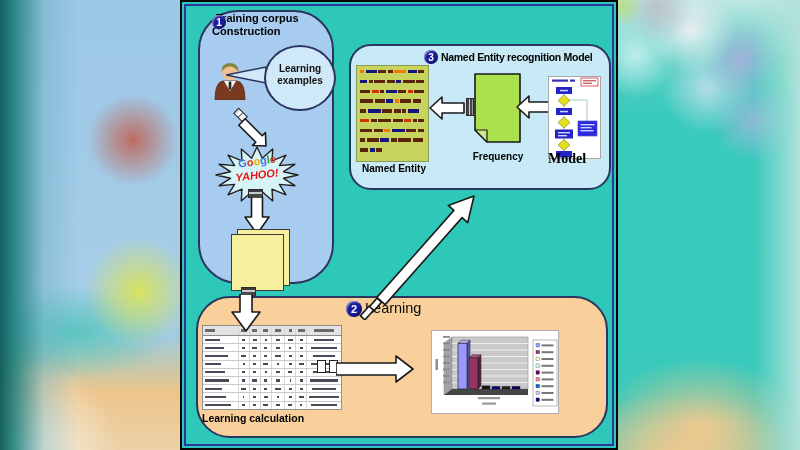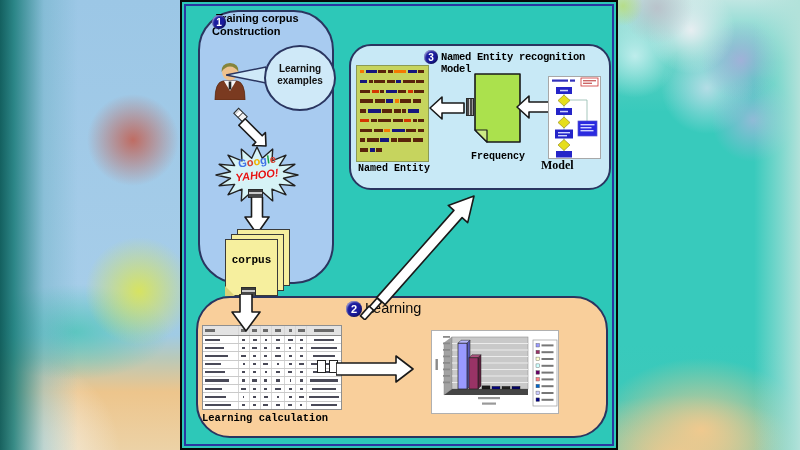--- a/index.html
+++ b/index.html
@@ -41,21 +41,21 @@
   #panel-ner{left:167px;top:42px;width:262px;height:146px;border-radius:22px;background:#c8e9f6;}
   #panel-learning{left:14px;top:294px;width:412px;height:142px;border-radius:34px;background:#f9cf9b;}
 
   .badge{position:absolute;border-radius:50%;background:#1b1b9e;color:#fff;font-weight:bold;
          display:flex;align-items:center;justify-content:center;
          box-shadow:inset -1px -1px 2px rgba(0,0,0,.45), inset 1px 1px 1.5px rgba(255,255,255,.55);}
   .b14{width:14px;height:14px;font-size:10px;}
   .b16{width:16px;height:16px;font-size:11px;}
 
   .abs{position:absolute;}
-  .lbl{position:absolute;color:#000;font-weight:bold;font-family:Liberation Mono, monospace;}
+  .lbl{position:absolute;color:#000;font-weight:bold;}
 
   #p1-title{left:26px;top:2px;width:106px;font-size:11px;font-weight:bold;line-height:13px;color:#000;}
   #p1-title div:first-child{padding-left:16px;}
   #p1-title div:last-child{padding-left:12px;}
 
   #bubble{left:64px;top:33px;width:72px;height:66px;border-radius:50%;background:#cfe9f8;
           border:2px solid #2a3560;text-align:center;font-size:10px;font-weight:bold;color:#111;
           padding-top:16px;line-height:12px;}
 
   .conn{position:absolute;border:1px solid #2b2b2b;}
@@ -145,24 +145,20 @@
       </div>
 
       <div class="conn conn-dark abs" style="left:48px;top:177px;width:15px;height:9px;"></div>
       <svg class="abs" style="left:42px;top:185px;" width="30" height="38" viewBox="0 0 30 38">
         <polygon class="block-arrow" points="9.5,0 9.5,20 3,20 15,37 27,20 20.5,20 20.5,0"></polygon>
       </svg>
 
       <div class="abs" style="left:25px;top:217px;width:70px;height:80px;">
         <div class="page" style="left:12px;top:0;"></div>
         <div class="page" style="left:6px;top:5px;"></div>
-        <div class="page" style="left:0;top:10px;">
-          <div class="fold"></div>
-          <div id="corpus-label" class="lbl">corpus</div>
-        </div>
       </div>
 
       <div class="conn conn-dark abs" style="left:41px;top:275px;width:15px;height:10px;"></div>
     </div>
 
     <div id="panel-ner" class="panel">
       <div class="badge b14 abs" style="left:73px;top:4px;">
         <span>3</span>
       </div>
       <div class="lbl" style="left:90px;top:5px;font-size:10.5px;letter-spacing:-0.3px;">Named Entity recognition Model</div>
@@ -278,21 +274,21 @@
           <rect x="9" y="55" width="12" height="1.4" fill="#cfd4ff"></rect>
           <rect x="9" y="58" width="9" height="1.4" fill="#cfd4ff"></rect>
           <polygon points="15,62.5 21,68 15,73.5 9,68" fill="#e6de1a" stroke="#998f22" stroke-width="0.7"></polygon>
           <rect x="7" y="74" width="16" height="6.5" fill="#2424c8"></rect>
           <rect x="29" y="44" width="19" height="15" fill="#2a2ae0" stroke="#5555cc" stroke-width="0.7"></rect>
           <rect x="31.5" y="47" width="14" height="1.4" fill="#cfd4ff"></rect>
           <rect x="31.5" y="50" width="11" height="1.4" fill="#cfd4ff"></rect>
           <rect x="31.5" y="53" width="13" height="1.4" fill="#cfd4ff"></rect>
         </svg>
       </div>
-      <div class="lbl" style="left:190px;top:112px;width:52px;font-size:12px;font-family:'Liberation Serif',serif;">Model</div>
+      <div class="lbl" style="left:190px;top:105px;width:52px;text-align:center;font-size:14px;font-family:'Liberation Serif',serif;">Model</div>
     </div>
 
     <div id="panel-learning" class="panel">
       <div class="badge b16 abs" style="left:148px;top:3px;">
         <span>2</span>
       </div>
       <div class="abs" style="left:167px;top:2px;font-size:14.5px;color:#0a0a0a;">Learning</div>
 
       <div id="freq-table" class="abs">
           <div class="trow thead">

